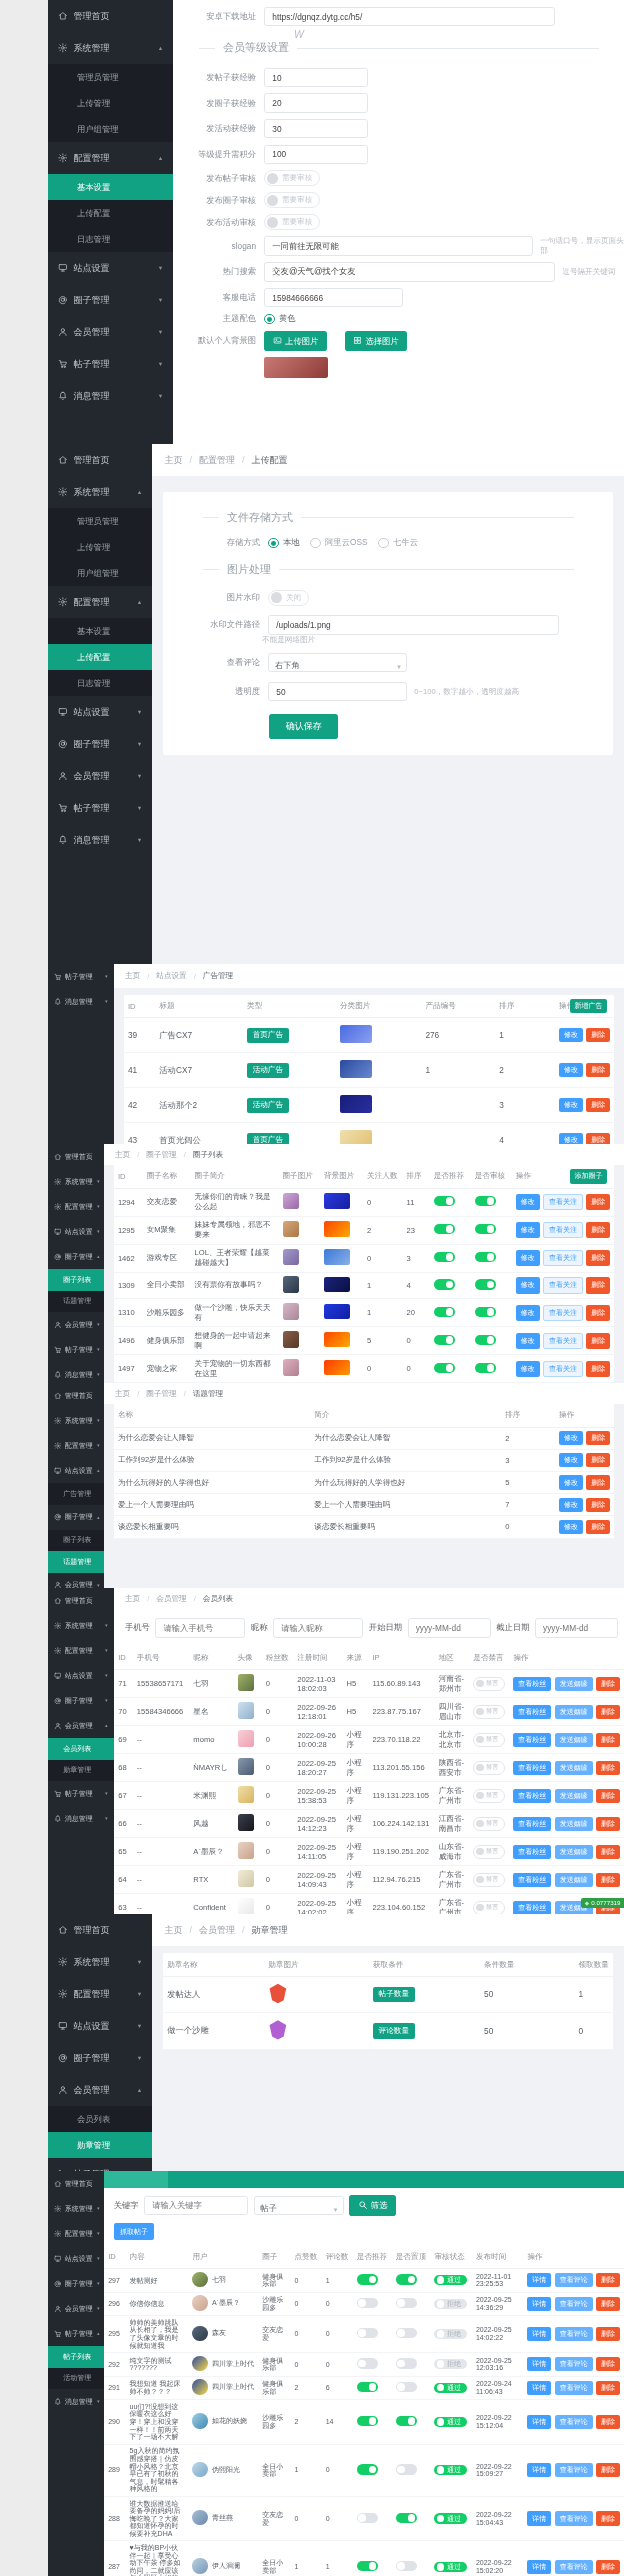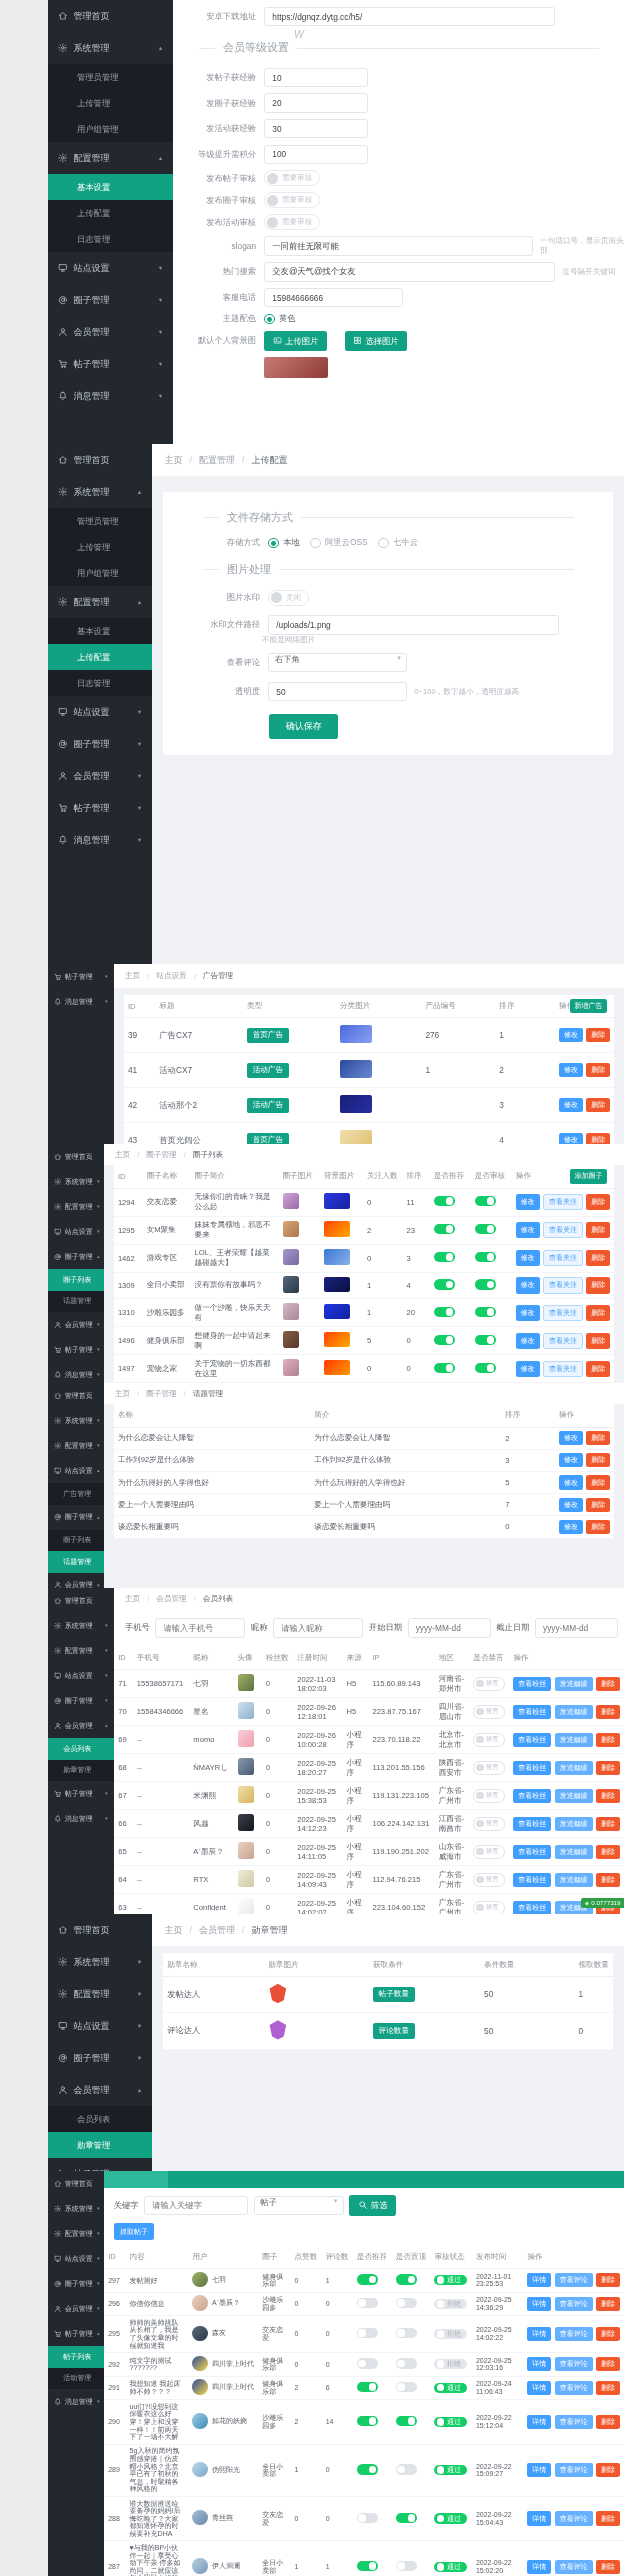--- a/index.html
+++ b/index.html
@@ -38,21 +38,21 @@
   .sline{height:0.7px;background:#e5e8ec;margin:0 8.3px;}
   .sline.lead{width:15.3px}
   .sline.grow{flex:1}
   .tg-off{display:inline-flex;align-items:center;gap:4.2px;border:0.7px solid #e8eaee;border-radius:9.7px;padding:1.4px 7px 1.4px 1.4px;font-size:7.6px;color:#c3c8cf;background:#fff;}
   .tg-off .knob{width:11px;height:11px;border-radius:50%;background:#d9dde2;}
   .radio{width:10.4px;height:10.4px;border:0.7px solid #c9ced4;border-radius:50%;display:inline-block;box-sizing:border-box;background:#fff;}
   .radio.on{border-color:#11a183;}
   .radio.on::after{content:"";display:block;width:4.9px;height:4.9px;margin:2.1px;border-radius:50%;background:#11a183;}
   .rlabel{font-size:8.3px;color:#5f666e;margin:0 11px 0 4.2px;}
   .rlabel.dim{color:#9aa2ab}
-  .fselect{height:19.4px;border:0.7px solid #e2e5ea;border-radius:2.8px;display:inline-flex;align-items:flex-start;justify-content:space-between;padding:0 5.6px;font-size:8.3px;color:#5f666e;background:#fff;box-sizing:border-box;}
+  .fselect{height:19.4px;border:0.7px solid #e2e5ea;border-radius:2.8px;display:inline-flex;align-items:flex-end;justify-content:space-between;padding:0 5.6px;font-size:8.3px;color:#5f666e;background:#fff;box-sizing:border-box;}
   .caret{color:#b5bac1;font-size:7px;margin-left:5.6px}
   
   .btn{display:inline-flex;align-items:center;gap:3.5px;border-radius:2.8px;font-size:8.3px;padding:4.9px 8.3px;color:#fff;border:none;cursor:pointer;font-family:inherit;white-space:nowrap;}
   .btn.teal{background:#11a183}.btn.blue{background:#409eff}.btn.lb{background:#66b1ff}
   .btn.orange{background:#f0582b}
   .btn.soft{background:#ecf5ff;color:#409eff;border:0.7px solid #b3d8ff;}
   .btn.xs{padding:2.1px 4.9px;font-size:7px;border-radius:2.1px;}
   .btn.md{padding:6.2px 16.7px;font-size:9px;}
   .btn.sq{width:30.5px;height:21px;justify-content:center;padding:0;}
   .bico svg{width:9px;height:9px;stroke:#fff;fill:none;stroke-width:1.8;}
@@ -1413,21 +1413,21 @@
               </thead>
               <tbody>
                 <tr>
                   <td><span>发帖达人</span></td>
                   <td><span class="medal" style="background:#e8503a"></span></td>
                   <td><span class="badge">帖子数量</span></td>
                   <td><span>50</span></td>
                   <td><span>1</span></td>
                 </tr>
                 <tr>
-                  <td><span>评论达人</span></td>
+                  <td><span>做一个沙雕</span></td>
                   <td><span class="medal" style="background:#b060d0"></span></td>
                   <td><span class="badge">评论数量</span></td>
                   <td><span>50</span></td>
                   <td><span>0</span></td>
                 </tr>
               </tbody>
             </table>
           </div>
       </div>
     </main>

